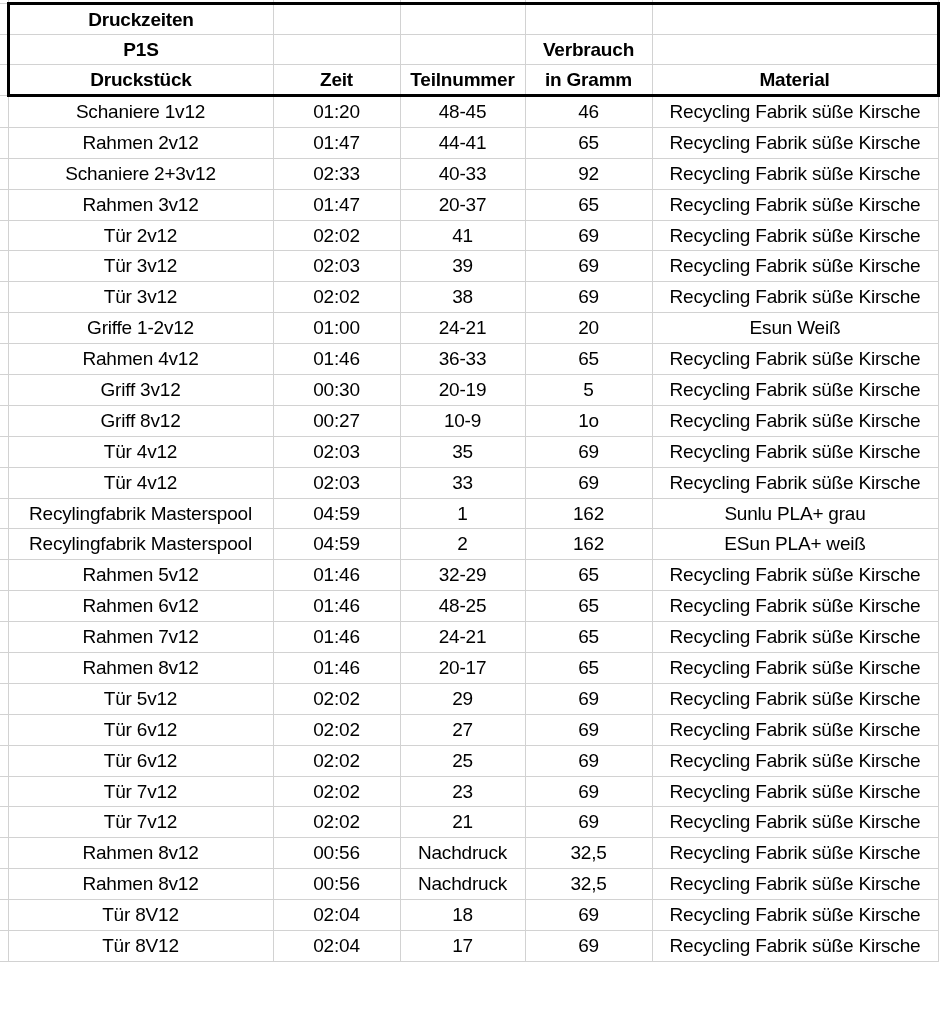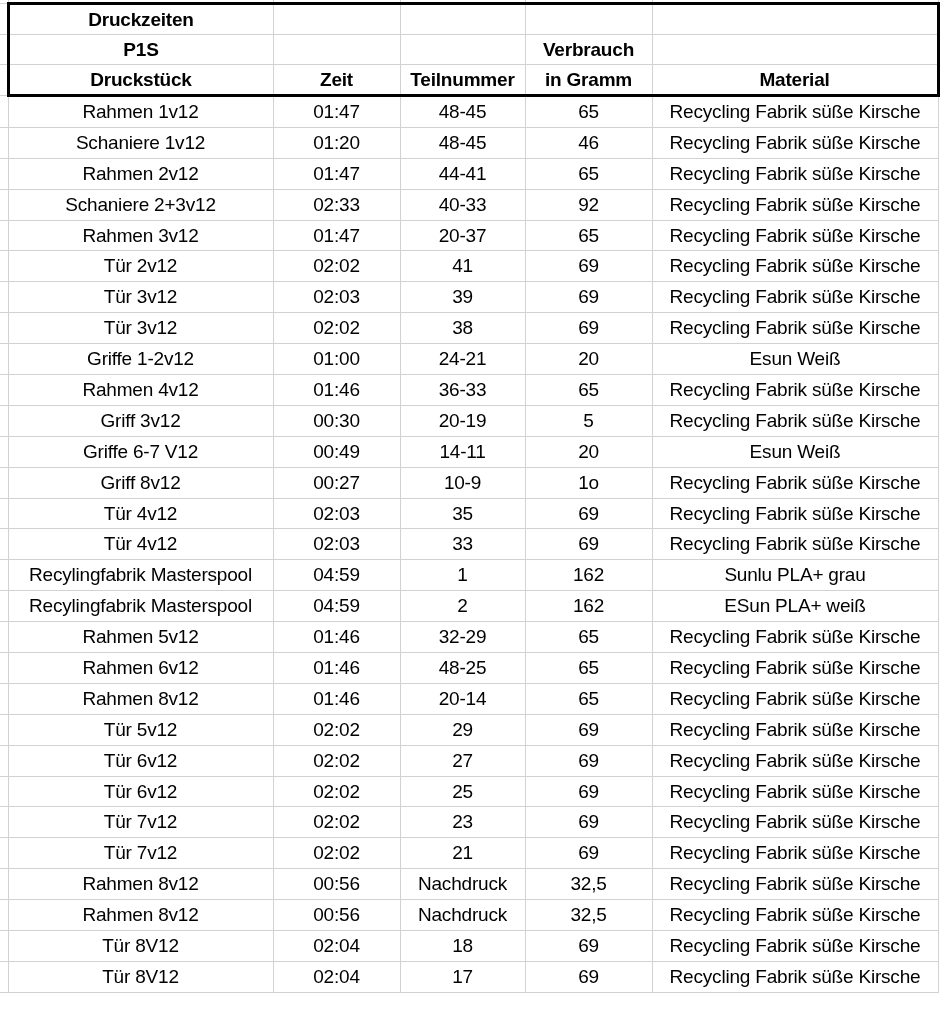--- a/index.html
+++ b/index.html
@@ -105,28 +105,20 @@
         <td>Druckstück</td>
         <td>Zeit</td>
         <td>Teilnummer</td>
         <td>in Gramm</td>
         <td>Material</td>
       </tr>
     </thead>
     <tbody>
         <tr>
     <td></td>
-    <td>Rahmen 1v12</td>
-    <td>01:47</td>
-    <td>48-45</td>
-    <td>65</td>
-    <td>Recycling Fabrik süße Kirsche</td>
-  </tr>
-        <tr>
-    <td></td>
     <td>Schaniere 1v12</td>
     <td>01:20</td>
     <td>48-45</td>
     <td>46</td>
     <td>Recycling Fabrik süße Kirsche</td>
   </tr>
         <tr>
     <td></td>
     <td>Rahmen 2v12</td>
     <td>01:47</td>
@@ -193,28 +185,20 @@
         <tr>
     <td></td>
     <td>Griff 3v12</td>
     <td>00:30</td>
     <td>20-19</td>
     <td>5</td>
     <td>Recycling Fabrik süße Kirsche</td>
   </tr>
         <tr>
     <td></td>
-    <td>Griffe 6-7 V12</td>
-    <td>00:49</td>
-    <td>14-11</td>
-    <td>20</td>
-    <td>Esun Weiß</td>
-  </tr>
-        <tr>
-    <td></td>
     <td>Griff 8v12</td>
     <td>00:27</td>
     <td>10-9</td>
     <td>1o</td>
     <td>Recycling Fabrik süße Kirsche</td>
   </tr>
         <tr>
     <td></td>
     <td>Tür 4v12</td>
     <td>02:03</td>
@@ -257,23 +241,31 @@
         <tr>
     <td></td>
     <td>Rahmen 6v12</td>
     <td>01:46</td>
     <td>48-25</td>
     <td>65</td>
     <td>Recycling Fabrik süße Kirsche</td>
   </tr>
         <tr>
     <td></td>
+    <td>Rahmen 7v12</td>
+    <td>01:46</td>
+    <td>24-21</td>
+    <td>65</td>
+    <td>Recycling Fabrik süße Kirsche</td>
+  </tr>
+        <tr>
+    <td></td>
     <td>Rahmen 8v12</td>
     <td>01:46</td>
-    <td>20-14</td>
+    <td>20-17</td>
     <td>65</td>
     <td>Recycling Fabrik süße Kirsche</td>
   </tr>
         <tr>
     <td></td>
     <td>Tür 5v12</td>
     <td>02:02</td>
     <td>29</td>
     <td>69</td>
     <td>Recycling Fabrik süße Kirsche</td>

